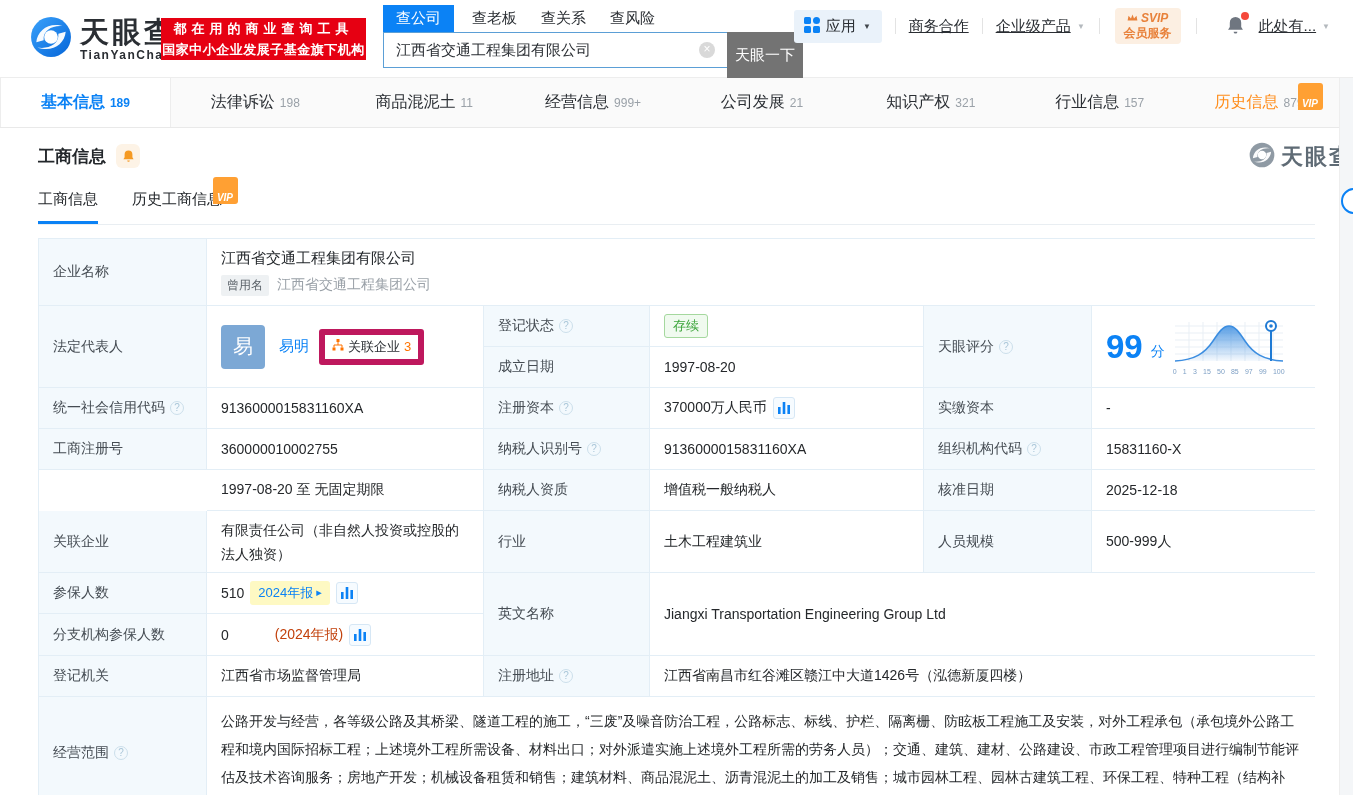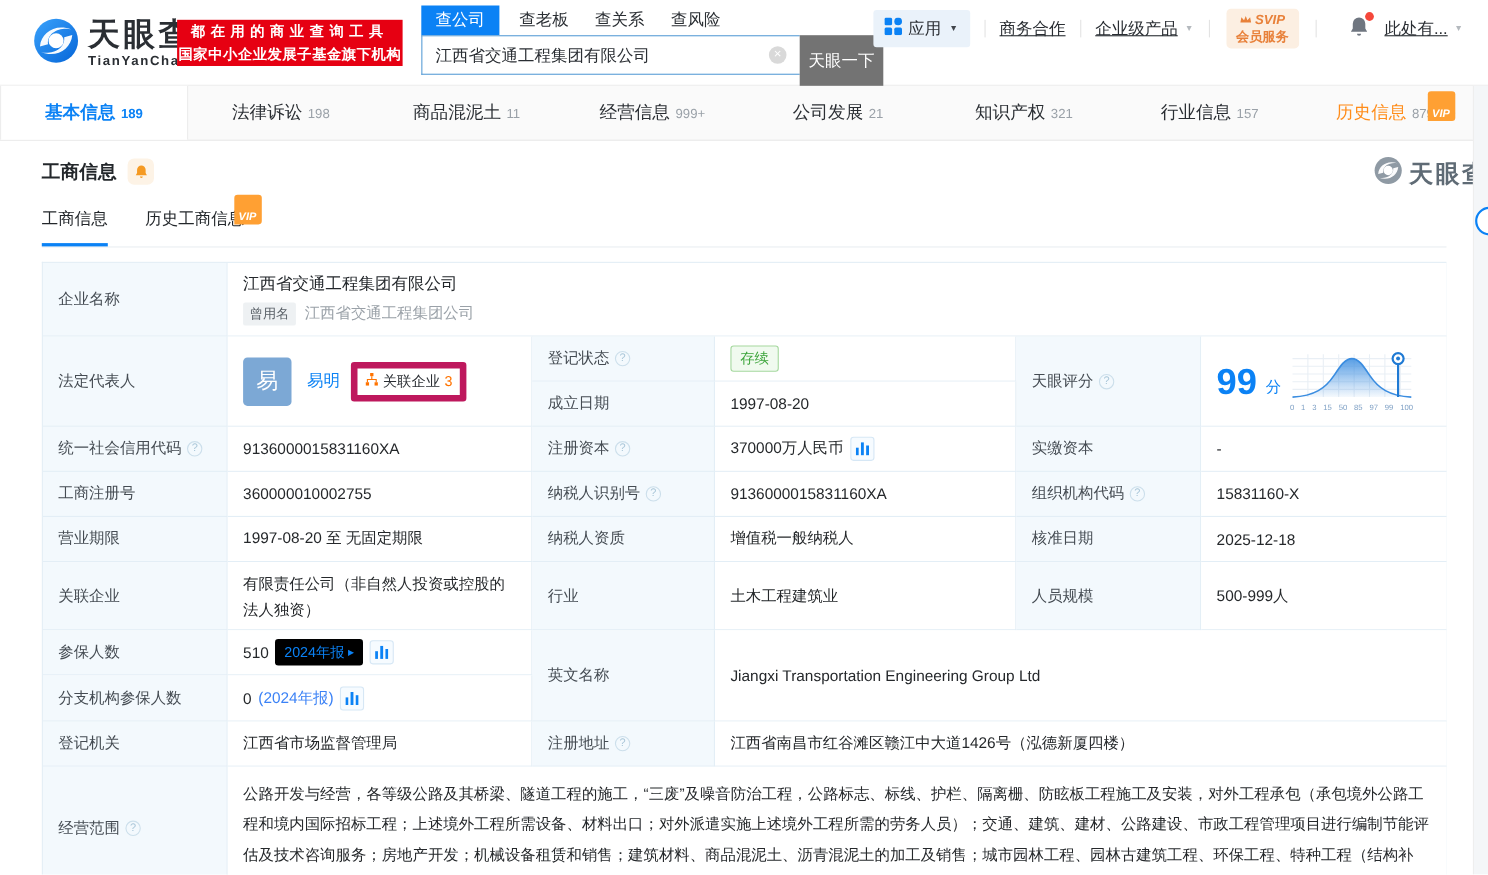--- a/index.html
+++ b/index.html
@@ -88,24 +88,24 @@
 .former-badge { background: #eef1f3; color: #596067; font-size: 12px; padding: 2px 6px; border-radius: 2px; }
 .former-name { color: #9aa1a8; font-size: 14px; }
 .avatar { width: 44px; height: 44px; border-radius: 4px; background: #7ca8d5; color: #fff; font-size: 20px;
   display: flex; align-items: center; justify-content: center; flex: none; cursor: pointer; }
 .rep-name { color: #0b82f5; font-size: 15px; margin: 0 4px 0 8px; cursor: pointer; }
 .related-badge { border: 6px solid #be185d; border-radius: 3px; padding: 3px 7px; display: flex; gap: 4px;
   align-items: center; font-size: 13px; color: #2a2e33; background: #fff; cursor: pointer; }
 .related-badge .num { color: #ff7300; }
 .status-badge { background: #f0faef; border: 1px solid #a5d89e; color: #3da53c; font-size: 13px;
   padding: 2px 8px; border-radius: 3px; }
-.annual-badge { background: #000000; color: #0b82f5; font-size: 13px; padding: 3px 8px; border-radius: 3px;
+.annual-badge { background: #fef9c3; color: #0b82f5; font-size: 13px; padding: 3px 8px; border-radius: 3px;
   display: flex; gap: 3px; cursor: pointer; }
 .annual-badge .tri::before { content: "▸"; font-size: 11px; }
-.note-grey { color: #3b82f6; }
+.note-grey { color: #c2410c; margin-left: 40px; }
 .chart-icon-box { width: 22px; height: 22px; border: 1px solid #d6e7f5; border-radius: 3px; background: #f6fbff;
   display: flex; align-items: center; justify-content: center; flex: none; cursor: pointer; }
 .score-cell { gap: 8px; padding-right: 6px; }
 .score-num { font-size: 33px; font-weight: bold; color: #0b82f5; line-height: 33px; }
 .score-unit { font-size: 14px; color: #0b82f5; margin-top: 10px; }
 .score-chart { width: 112px; flex: none; }
 .score-axis { display: flex; justify-content: space-between; width: 112px; font-size: 7px; color: #7d9fc4; margin-top: 1px; }
 .scope-cell { display: block; padding: 10px 14px; line-height: 28px; color: #25282b; }
 .english-val { color: #25282b; }
 
@@ -377,21 +377,20 @@
       <span>纳税人识别号</span>
       <span class="help"></span>
     </div>
     <div class="cell" style="grid-area:5/4/6/5">9136000015831160XA</div>
     <div class="cell lbl" style="grid-area:5/5/6/6">
       <span>组织机构代码</span>
       <span class="help"></span>
     </div>
     <div class="cell" style="grid-area:5/6/6/7">15831160-X</div>
 
-    <div class="cell lbl" style="grid-area:6/1/7/2">营业期限</div>
     <div class="cell" style="grid-area:6/2/7/3">1997-08-20 至 无固定期限</div>
     <div class="cell lbl" style="grid-area:6/3/7/4">纳税人资质</div>
     <div class="cell" style="grid-area:6/4/7/5">增值税一般纳税人</div>
     <div class="cell lbl" style="grid-area:6/5/7/6">核准日期</div>
     <div class="cell" style="grid-area:6/6/7/7">2025-12-18</div>
 
     <div class="cell lbl" style="grid-area:7/1/8/2">关联企业</div>
     <div class="cell" style="grid-area:7/2/8/3; line-height:24px">有限责任公司（非自然人投资或控股的法人独资）</div>
     <div class="cell lbl" style="grid-area:7/3/8/4">行业</div>
     <div class="cell" style="grid-area:7/4/8/5">土木工程建筑业</div>

